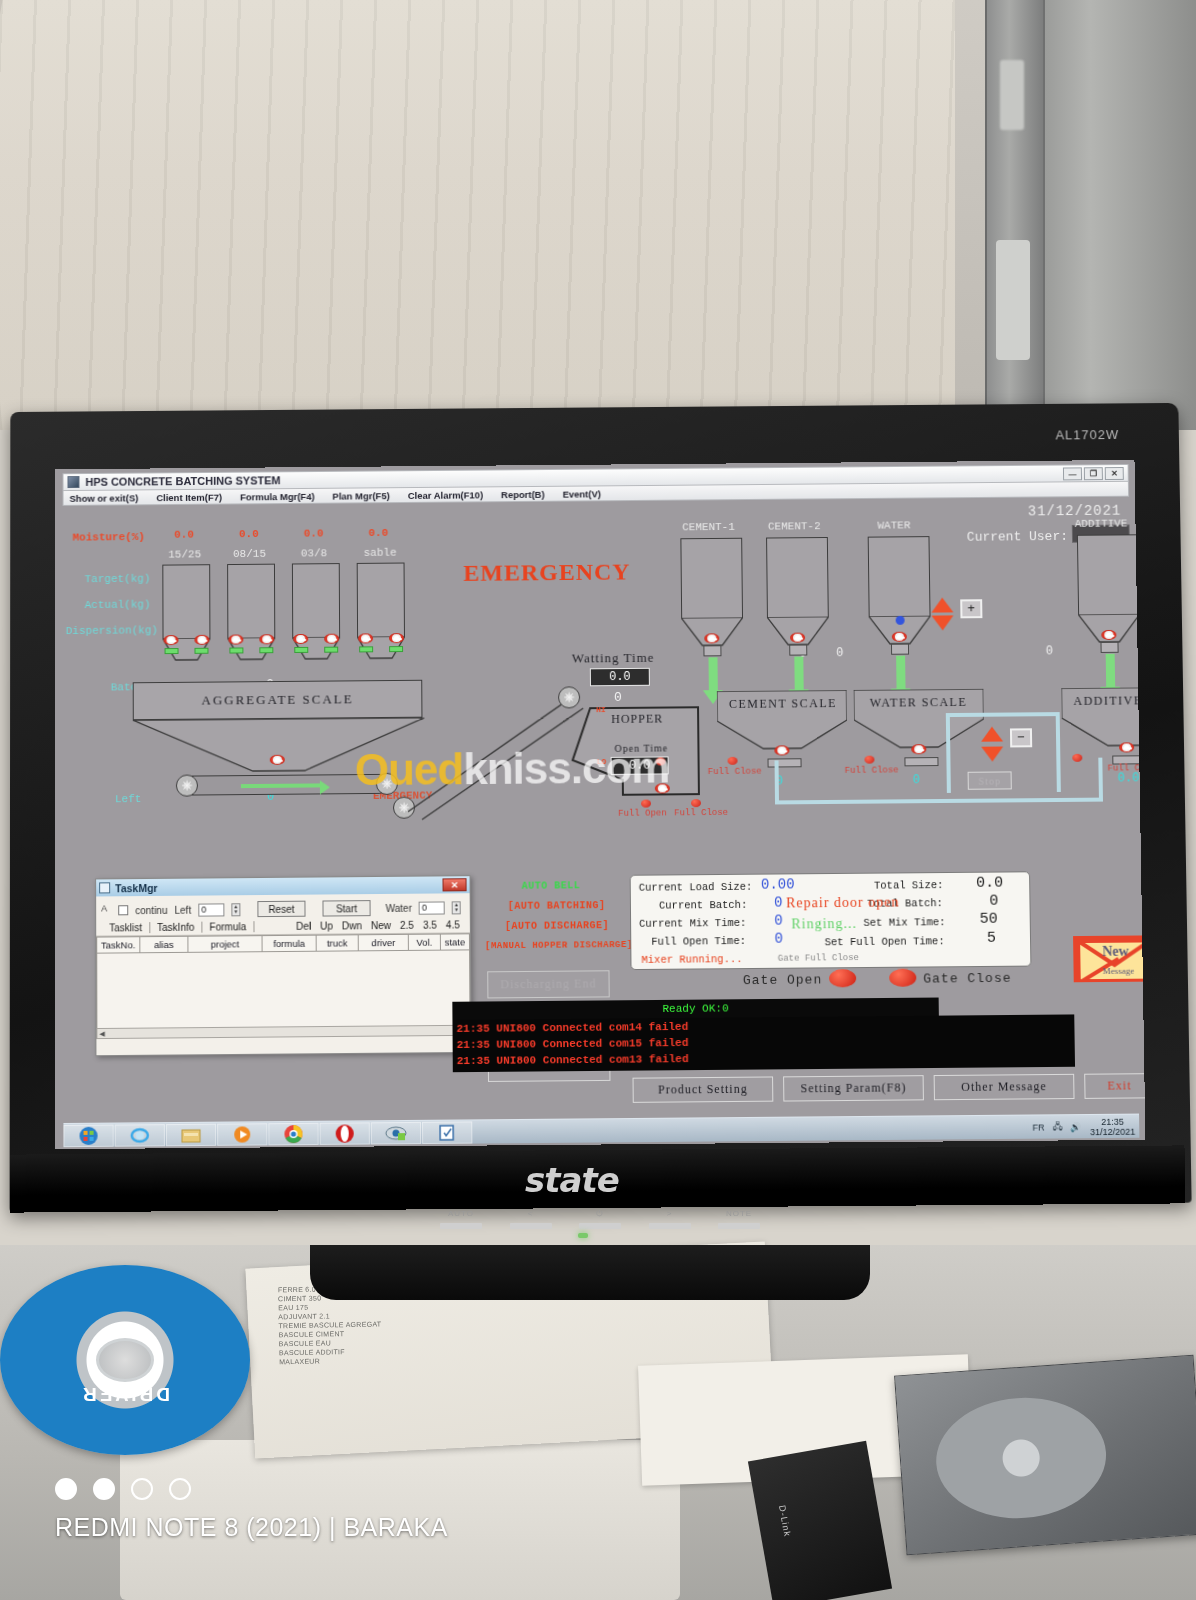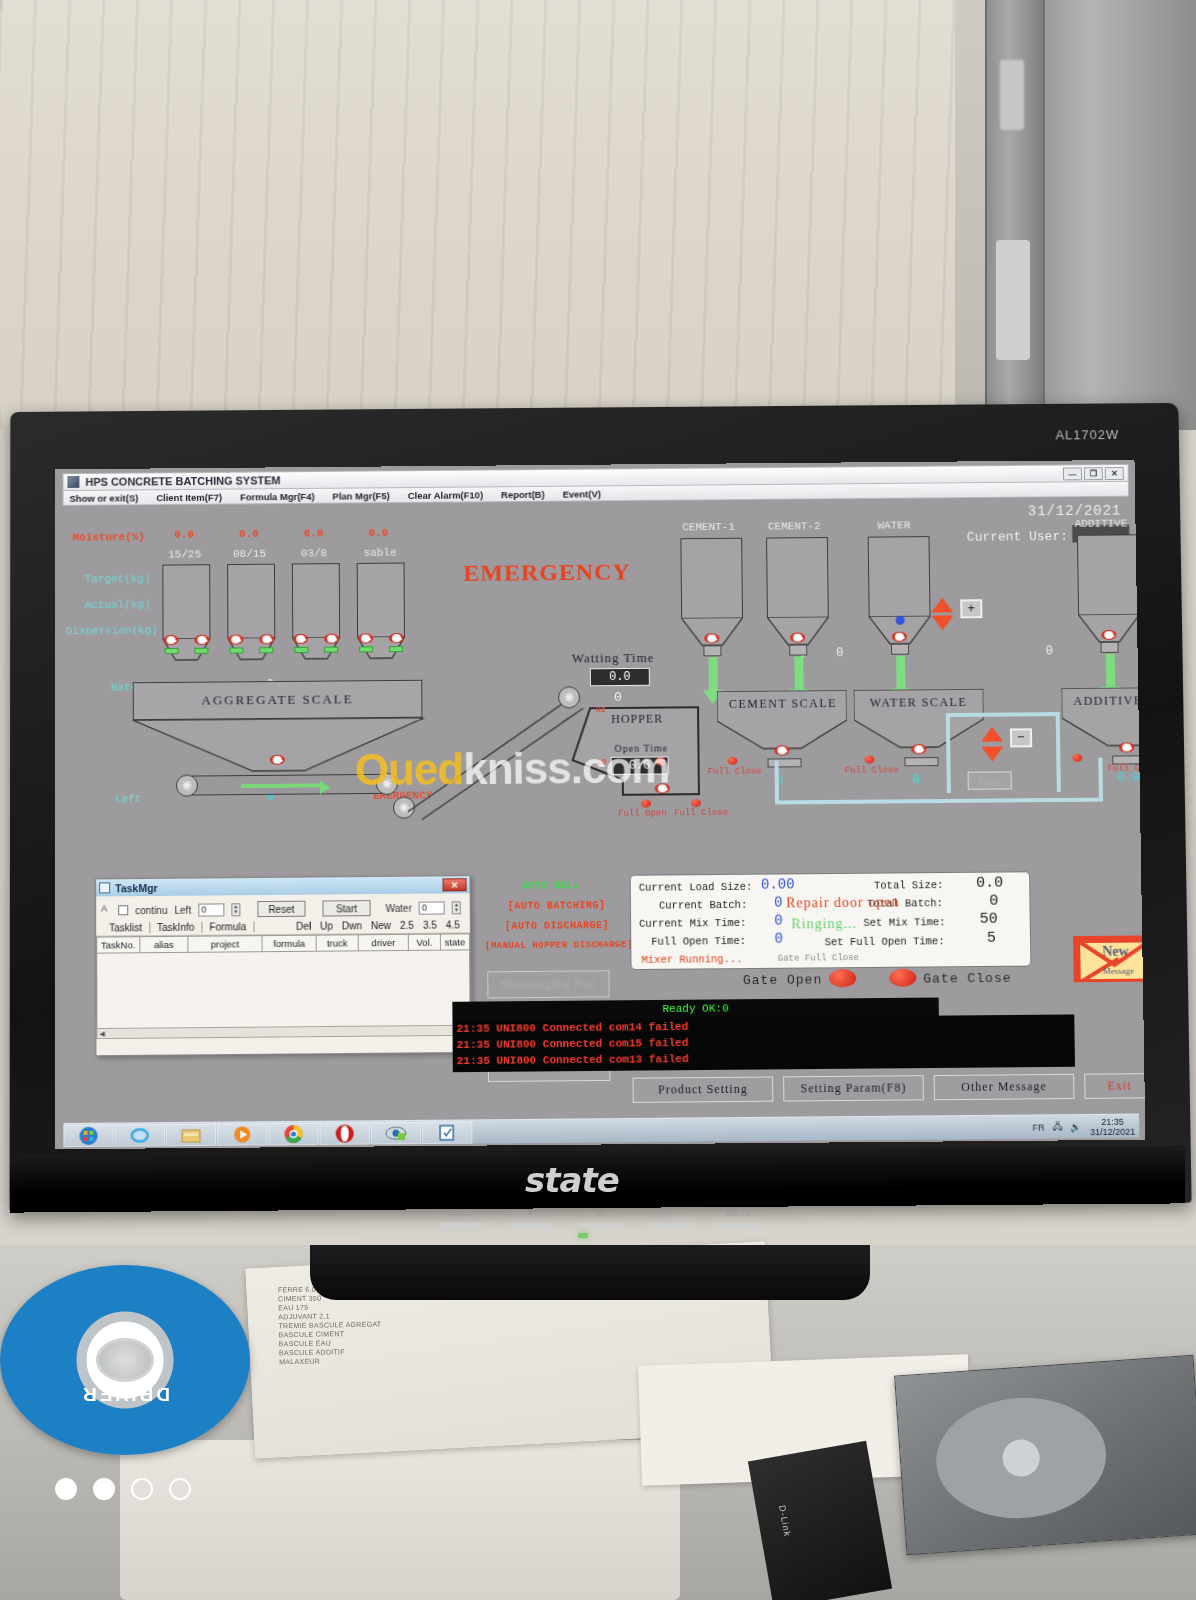--- a/index.html
+++ b/index.html
@@ -869,14 +869,15 @@
       </div>
     </div>
   </div>
 
   <div class="dots">
     <div class="dot fill"></div>
     <div class="dot fill"></div>
     <div class="dot"></div>
     <div class="dot"></div>
   </div>
+  <div class="caption">REDMI NOTE 8 (2021) | BARAKA</div>
 
 </div>
 
 </body></html>

